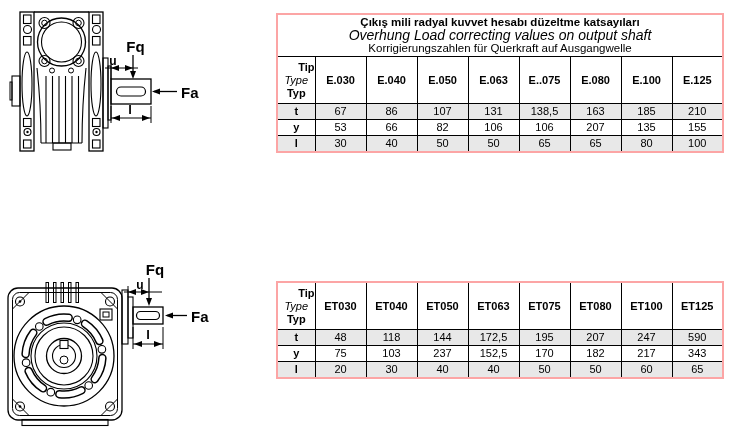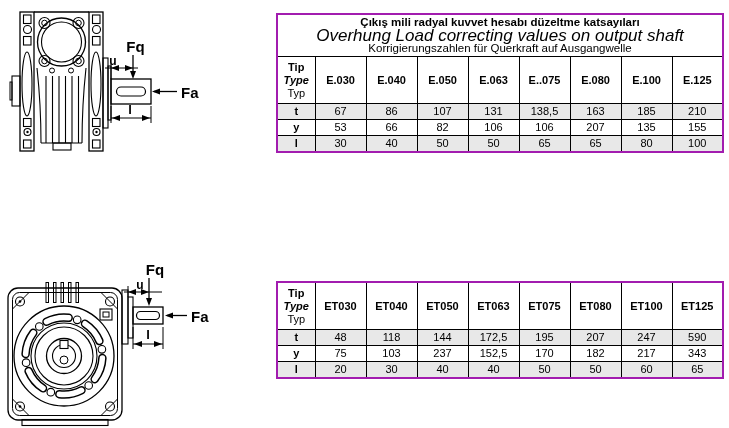--- a/index.html
+++ b/index.html
@@ -6,35 +6,35 @@
   body {
     width:729px; height:428px; background:#ffffff; position:relative;
     font-family:"Liberation Sans", sans-serif; color:#000;
     overflow:hidden;
   }
   .page { position:absolute; inset:0; background:#fff; }
   svg.draw { position:absolute; overflow:visible; }
 
   table.spec {
     position:absolute; border-collapse:collapse; table-layout:fixed;
-    background:#fff; border:2px solid #a21caf; width:446px;
+    background:#fff; border:2px solid #fca5a5; width:446px;
   }
   table.spec td {
     border:1px solid #000; text-align:center; vertical-align:middle;
     font-size:11px; line-height:13px; padding:0; overflow:hidden;
   }
   td.title-cell { height:41px; }
   .t-l1 { font-weight:bold; font-size:11.5px; }
-  .t-l2 { font-style:italic; font-size:17px; }
+  .t-l2 { font-style:italic; font-size:14px; }
   .t-l3 { font-size:11.5px; }
   tr.headrow td { height:46px; font-weight:bold; }
   td.type-cell { font-weight:normal; }
-  .type-tip { font-weight:bold; }
-  .type-type { font-style:italic; font-weight:bold; }
-  .type-typ { font-weight:normal; }
+  .type-tip { font-weight:bold;text-align:right; }
+  .type-type { font-style:italic; font-weight:normal; }
+  .type-typ { font-weight:bold; }
   tr.data td { height:15px; }
   tr.shade td { background:#e8e8e8; }
   td.rowlabel { font-weight:bold; }
 </style>
 </head>
 <body>
 
 <div class="page">
 
   <svg class="draw" style="left:6px; top:4px;" width="214" height="160" viewBox="6 4 214 160">

